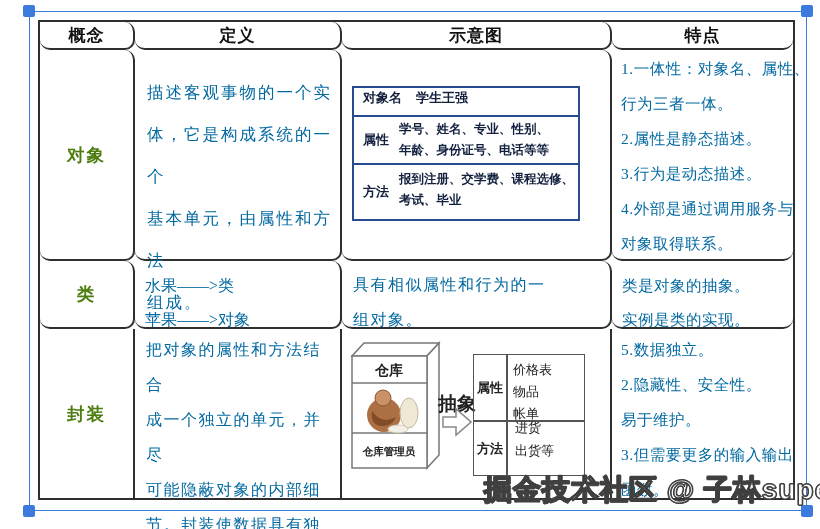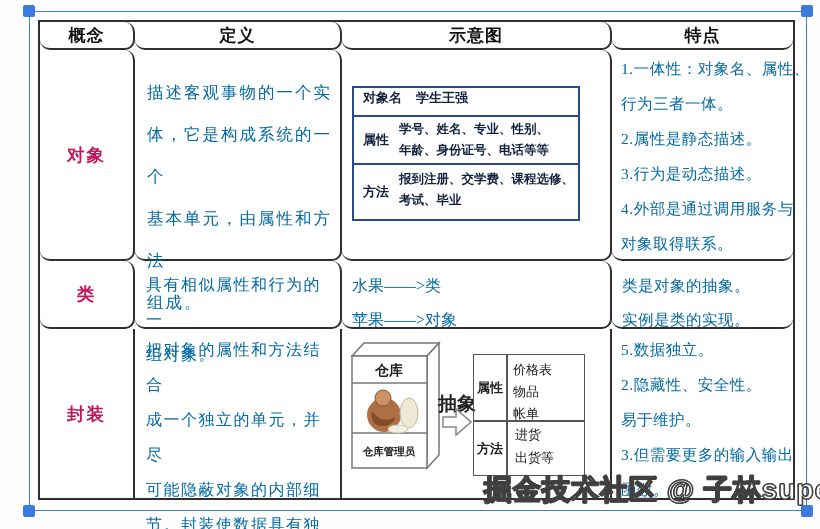--- a/index.html
+++ b/index.html
@@ -15,21 +15,21 @@
   .tbl{position:absolute;left:38px;top:20px;width:757px;height:480px;box-sizing:border-box;
        border:2px solid #2f2f2f;display:grid;
        grid-template-columns:95px 207px 270px 181px;
        grid-template-rows:28px 211px 68px 169px;background:#fff;}
   .cell{box-sizing:border-box;position:relative;overflow:visible;}
   .b-r{border-right:2px solid #2f2f2f;}
   .b-b{border-bottom:2px solid #2f2f2f;border-radius:10px;}
   .hdr{display:flex;align-items:center;justify-content:center;
        font-weight:bold;font-size:17px;color:#111;letter-spacing:1px;}
   .concept{display:flex;align-items:center;justify-content:center;
-       font-weight:bold;font-size:17.5px;color:#be185d;letter-spacing:2px;}
+       font-weight:bold;font-size:17.5px;color:#4d7c0f;letter-spacing:2px;}
   .serif{font-family:"Liberation Serif",serif;color:#0369a1;}
   .def1{padding:22px 8px 0 12px;font-size:16.5px;letter-spacing:2px;}
   .def1 .ln{line-height:42px;}
   .def2{padding:6px 8px 0 11px;font-size:16px;letter-spacing:1.5px;}
   .def2 .ln{line-height:35px;}
   .def3{padding:3px 6px 0 11px;font-size:16px;letter-spacing:1.5px;}
   .def3 .ln{line-height:35px;}
   .feat{padding:1px 0 0 9px;font-size:15.5px;letter-spacing:0.5px;}
   .feat .ln{line-height:35px;white-space:nowrap;}
   .feat2{padding:8px 0 0 10px;}
@@ -56,21 +56,21 @@
   .arrow-svg{position:absolute;left:100px;top:78px;}
   .ctable{position:absolute;left:131px;top:25px;width:112px;height:122px;box-sizing:border-box;
           border:1.5px solid #555;color:#222;}
   .ctable .vdiv{position:absolute;left:32px;top:0;width:1.5px;height:100%;background:#555;}
   .ctable .hdiv{position:absolute;left:0;top:65px;width:100%;height:1.5px;background:#555;}
   .clabel{position:absolute;left:0;width:32px;display:flex;align-items:center;justify-content:center;
           font-weight:bold;font-size:13px;}
   .cl-attr{top:0;height:65px;} .cl-meth{top:65px;height:57px;}
   .clines{position:absolute;font-size:13px;font-weight:400;}
   .cv-attr{left:39px;top:4px;} .cv-attr .ln{line-height:22px;white-space:nowrap;}
-  .cv-meth{left:41px;top:68px;} .cv-meth .ln{line-height:23px;white-space:nowrap;}
+  .cv-meth{left:41px;top:61px;} .cv-meth .ln{line-height:23px;white-space:nowrap;}
   
   .watermark{position:absolute;left:484px;top:471px;font-weight:bold;font-size:28px;
              letter-spacing:1px;color:#fff;white-space:nowrap;
              -webkit-text-stroke:1.2px #3f3f3f;
              text-shadow:1px 0 0 #3f3f3f,-1px 0 0 #3f3f3f,0 1px 0 #3f3f3f,0 -1px 0 #3f3f3f;}
 </style>
 </head>
 <body>
 
 <div class="stage">
@@ -118,27 +118,27 @@
     <div class="cell b-b serif feat">
         <div class="ln">1.一体性：对象名、属性、</div>
         <div class="ln">行为三者一体。</div>
         <div class="ln">2.属性是静态描述。</div>
         <div class="ln">3.行为是动态描述。</div>
         <div class="ln">4.外部是通过调用服务与</div>
         <div class="ln">对象取得联系。</div>
       </div>
 
     <div class="cell b-r b-b concept">类</div>
+    <div class="cell b-r b-b serif diag2">
+        <div class="ln">水果——&gt;类</div>
+        <div class="ln">苹果——&gt;对象</div>
+      </div>
     <div class="cell b-r b-b serif def2">
         <div class="ln">具有相似属性和行为的一</div>
         <div class="ln">组对象。</div>
-      </div>
-    <div class="cell b-r b-b serif diag2">
-        <div class="ln">水果——&gt;类</div>
-        <div class="ln">苹果——&gt;对象</div>
       </div>
     <div class="cell b-b serif feat feat2">
         <div class="ln">类是对象的抽象。</div>
         <div class="ln">实例是类的实现。</div>
       </div>
 
     <div class="cell b-r concept">封装</div>
     <div class="cell b-r serif def3">
         <div class="ln">把对象的属性和方法结合</div>
         <div class="ln">成一个独立的单元，并尽</div>

